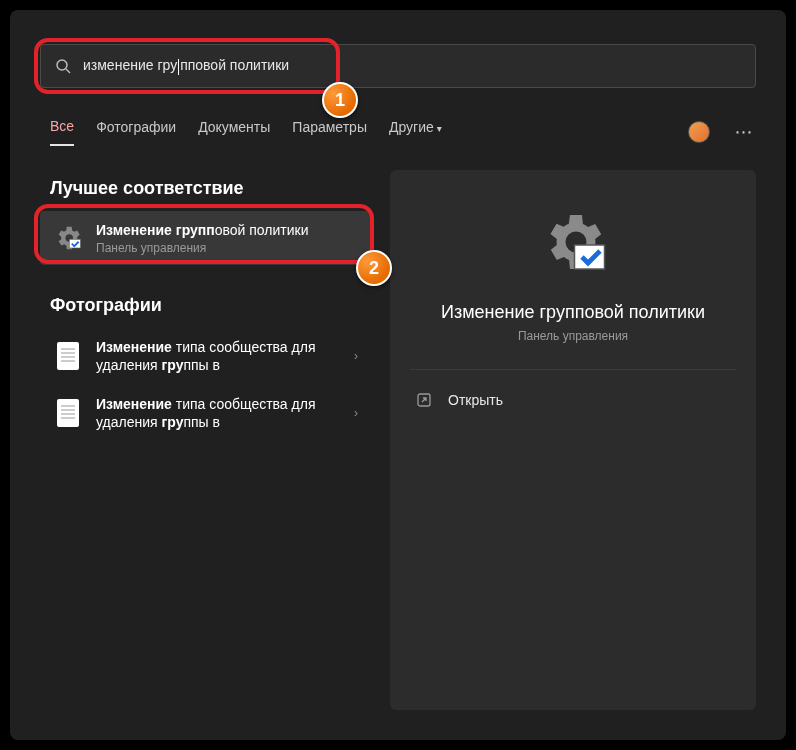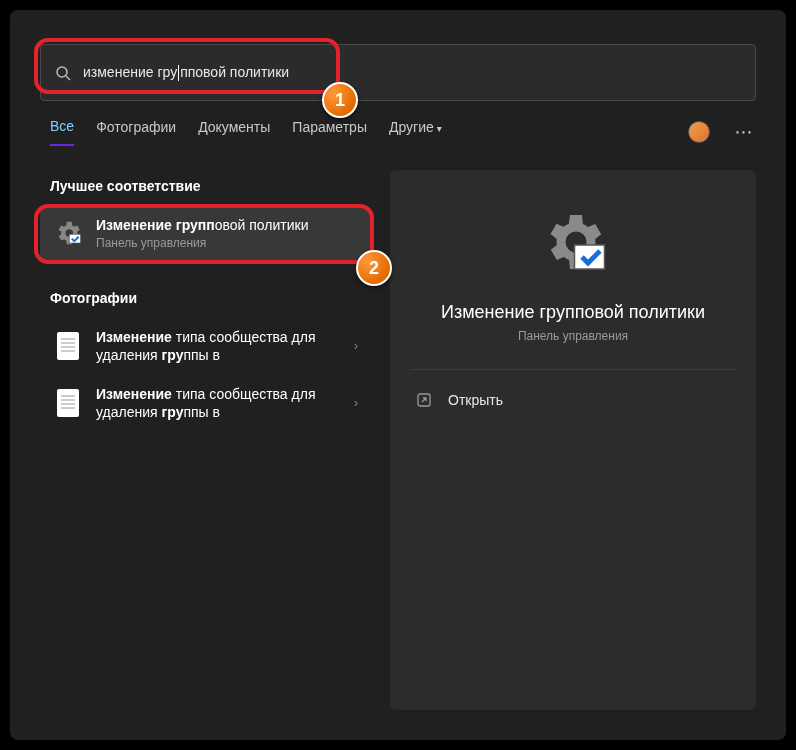--- a/index.html
+++ b/index.html
@@ -1,37 +1,37 @@
 <!DOCTYPE html>
 <html><head>
 <meta charset="utf-8">
 <style>
   * { margin: 0; padding: 0; box-sizing: border-box; }
   html, body { width: 796px; height: 750px; background: #000; font-family: "Segoe UI", Arial, sans-serif; color: #fff; overflow: hidden; }
   .window { position: absolute; left: 10px; top: 10px; right: 10px; bottom: 10px; background: #202020; border-radius: 8px; }
 
   
   .search-wrap { position: absolute; left: 30px; top: 34px; right: 30px; }
-  .search-bar { height: 57px; background: #2b2b2b; border: 1px solid #4a4a4a; border-radius: 4px; display: flex; align-items: center; padding: 0 14px; }
+  .search-bar { height: 44px; background: #2b2b2b; border: 1px solid #4a4a4a; border-radius: 4px; display: flex; align-items: center; padding: 0 14px; }
   .search-icon-svg { width: 16px; height: 16px; margin-right: 12px; }
   .search-text { color: #e8e8e8; font-size: 14px; position: relative; }
   .cursor { display:inline-block; width:1px; height:16px; background:#fff; vertical-align:middle; margin:0 1px; }
 
   
   .tabs { position: absolute; left: 40px; top: 108px; right: 30px; display: flex; align-items: center; gap: 22px; font-size: 14px; color: #c8c8c8; }
   .tab { cursor: pointer; padding-bottom: 10px; }
-  .tab.active { color: #7dd3fc; border-bottom: 2px solid #6d28d9; }
+  .tab.active { color: #fca5a5; border-bottom: 2px solid #e5e5e5; }
   .tab .chev { font-size: 10px; margin-left: 3px; }
   .spacer { flex: 1; }
   .avatar { width: 22px; height: 22px; border-radius: 50%; background: linear-gradient(135deg,#f0a050,#e07030); border: 1px solid #555; }
   .more { width: 24px; text-align:center; color:#ccc; font-size:18px; letter-spacing:1px; cursor:pointer; }
 
   
   .left-col { position: absolute; left: 30px; top: 160px; width: 330px; }
-  .section-title { font-size: 14px; font-weight: 600; color: #fff; margin: 8px 0 12px 10px; }
+  .section-title { font-size: 18px; font-weight: 600; color: #fff; margin: 8px 0 12px 10px; }
 
   .result-item { display: flex; align-items: center; padding: 10px 12px; border-radius: 4px; cursor: pointer; position: relative; }
   .result-item.selected { background: #383838; }
   .result-icon { width: 32px; height: 32px; margin-right: 12px; flex-shrink: 0; display:flex; align-items:center; justify-content:center; }
   .result-text { flex: 1; overflow: hidden; }
   .result-title { font-size: 14px; color: #fff; line-height: 1.3; }
   .result-sub { font-size: 12px; color: #9a9a9a; margin-top: 2px; }
   .chevron-right { color: #888; font-size: 12px; margin-left: 8px; }
 
   .doc-icon { width: 22px; height: 28px; background: #fff; border-radius: 2px; position: relative; }

